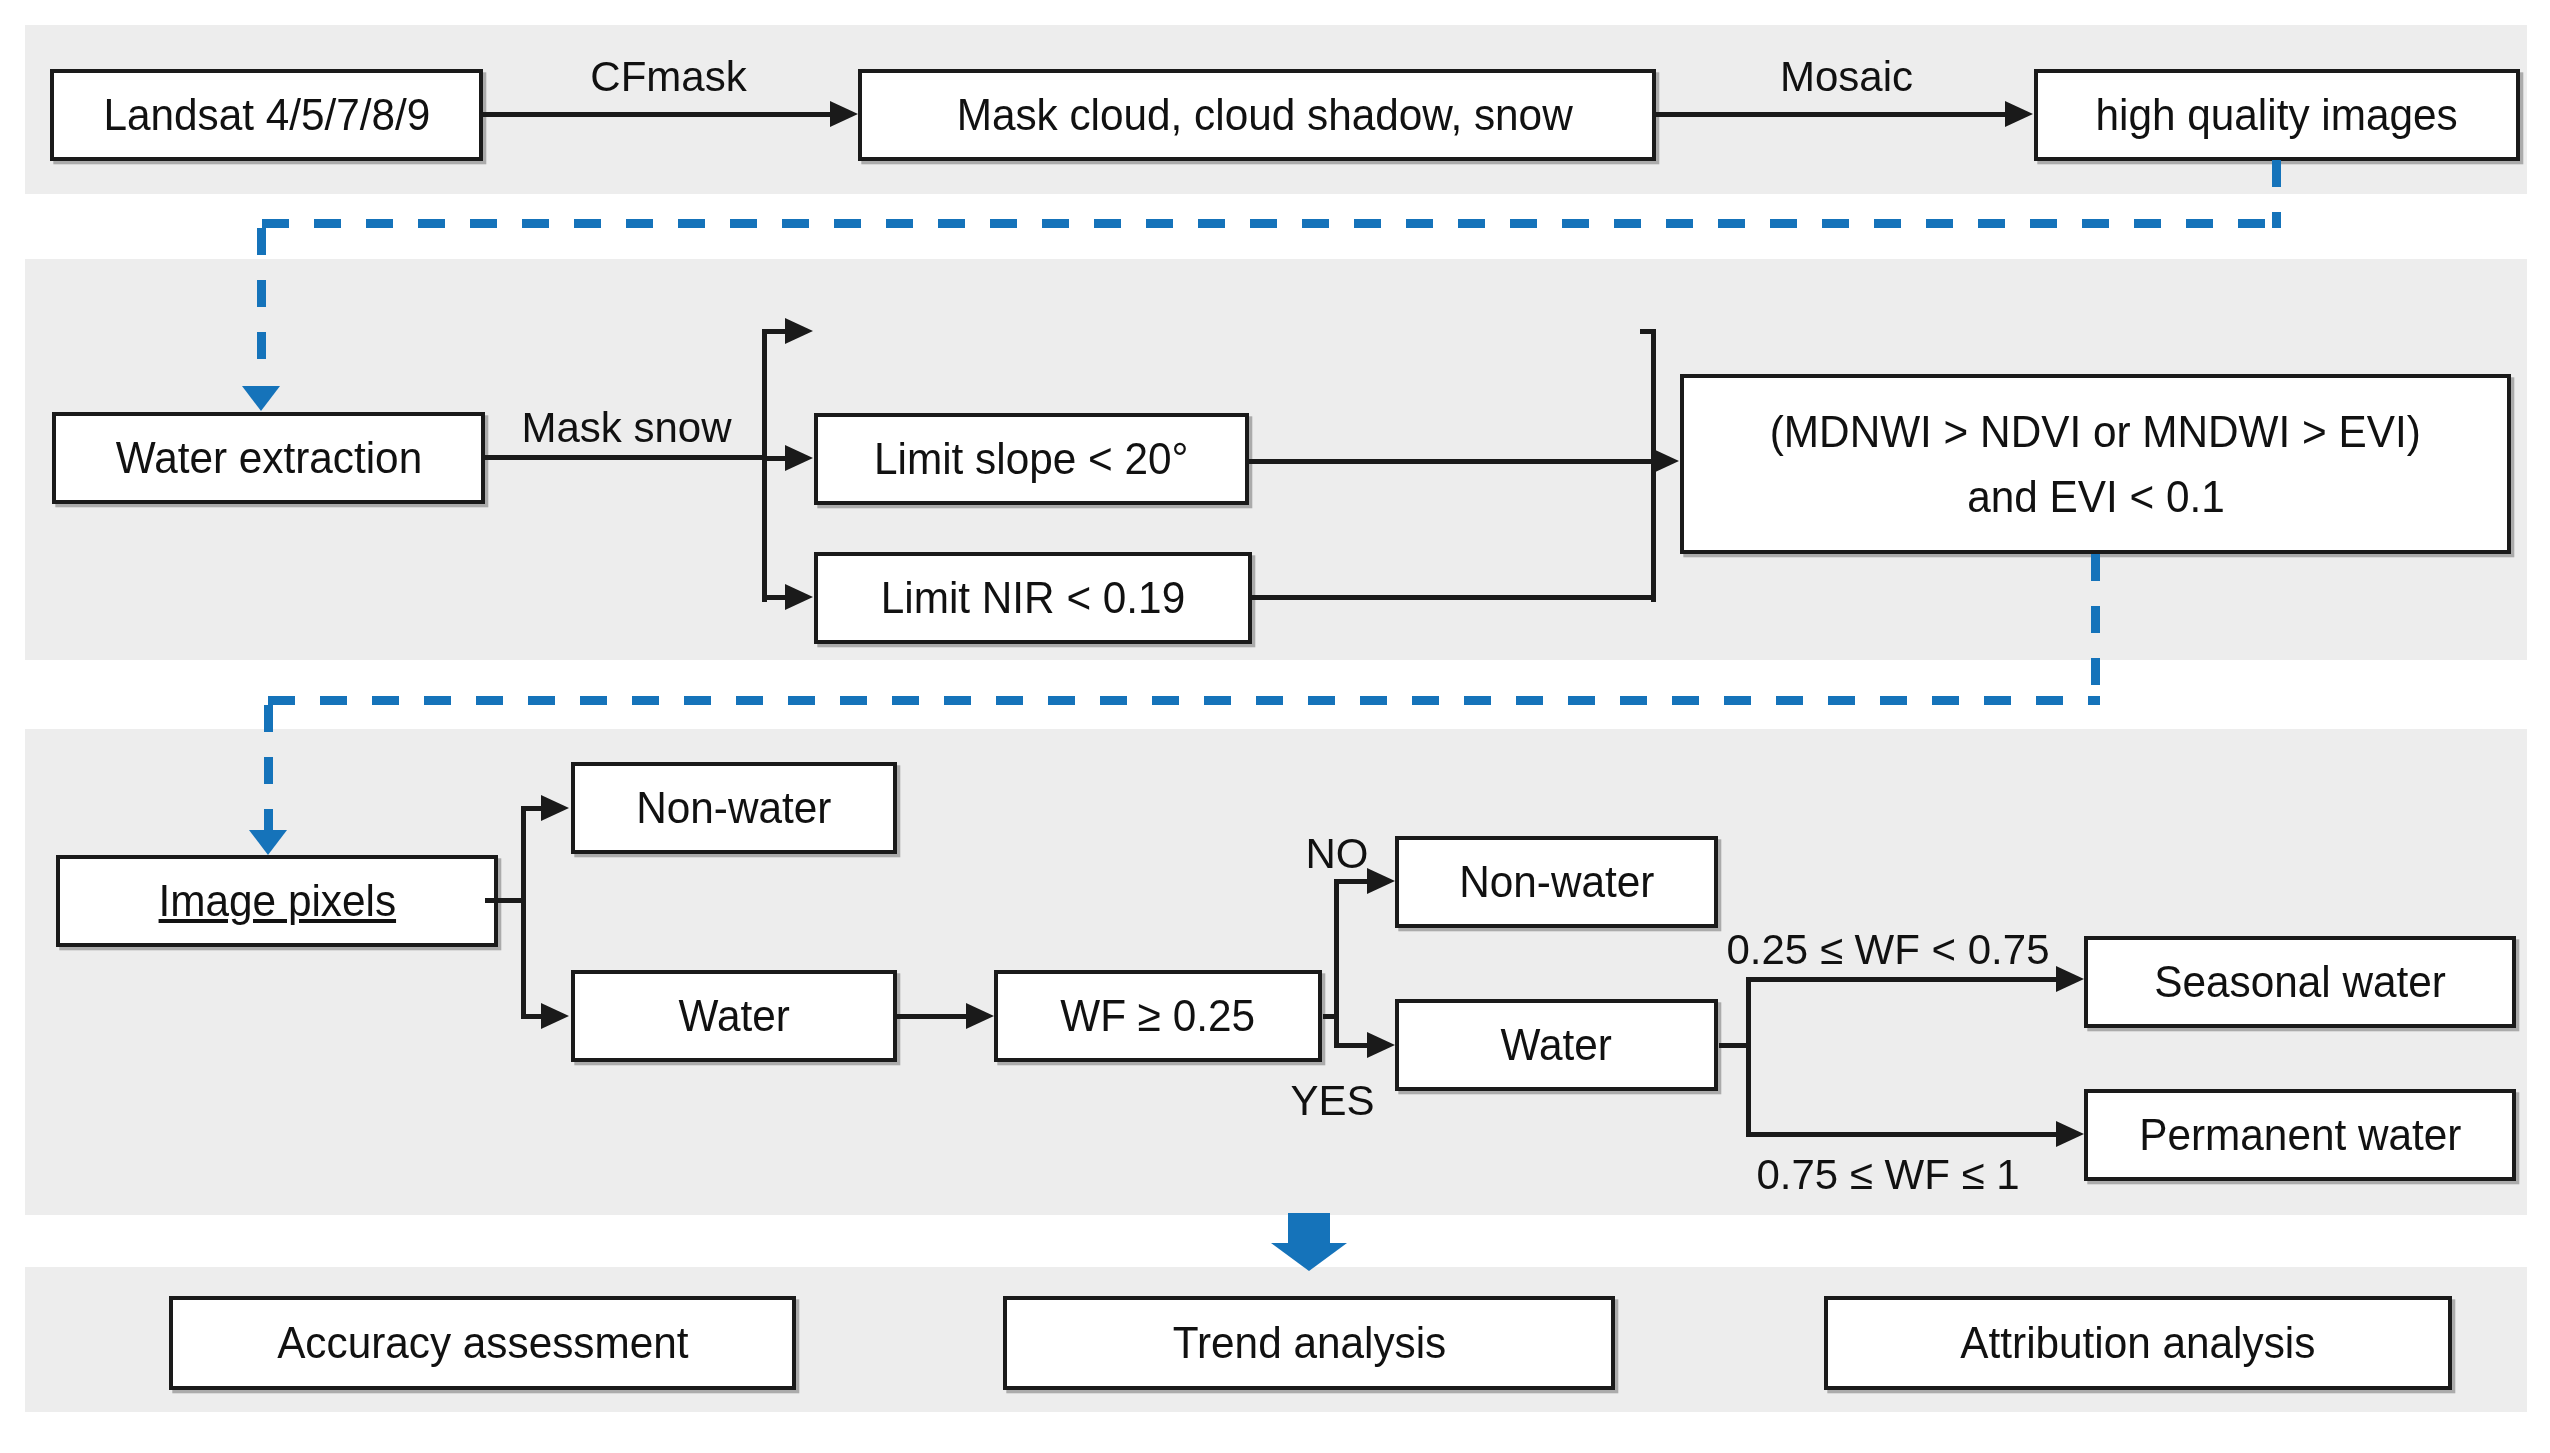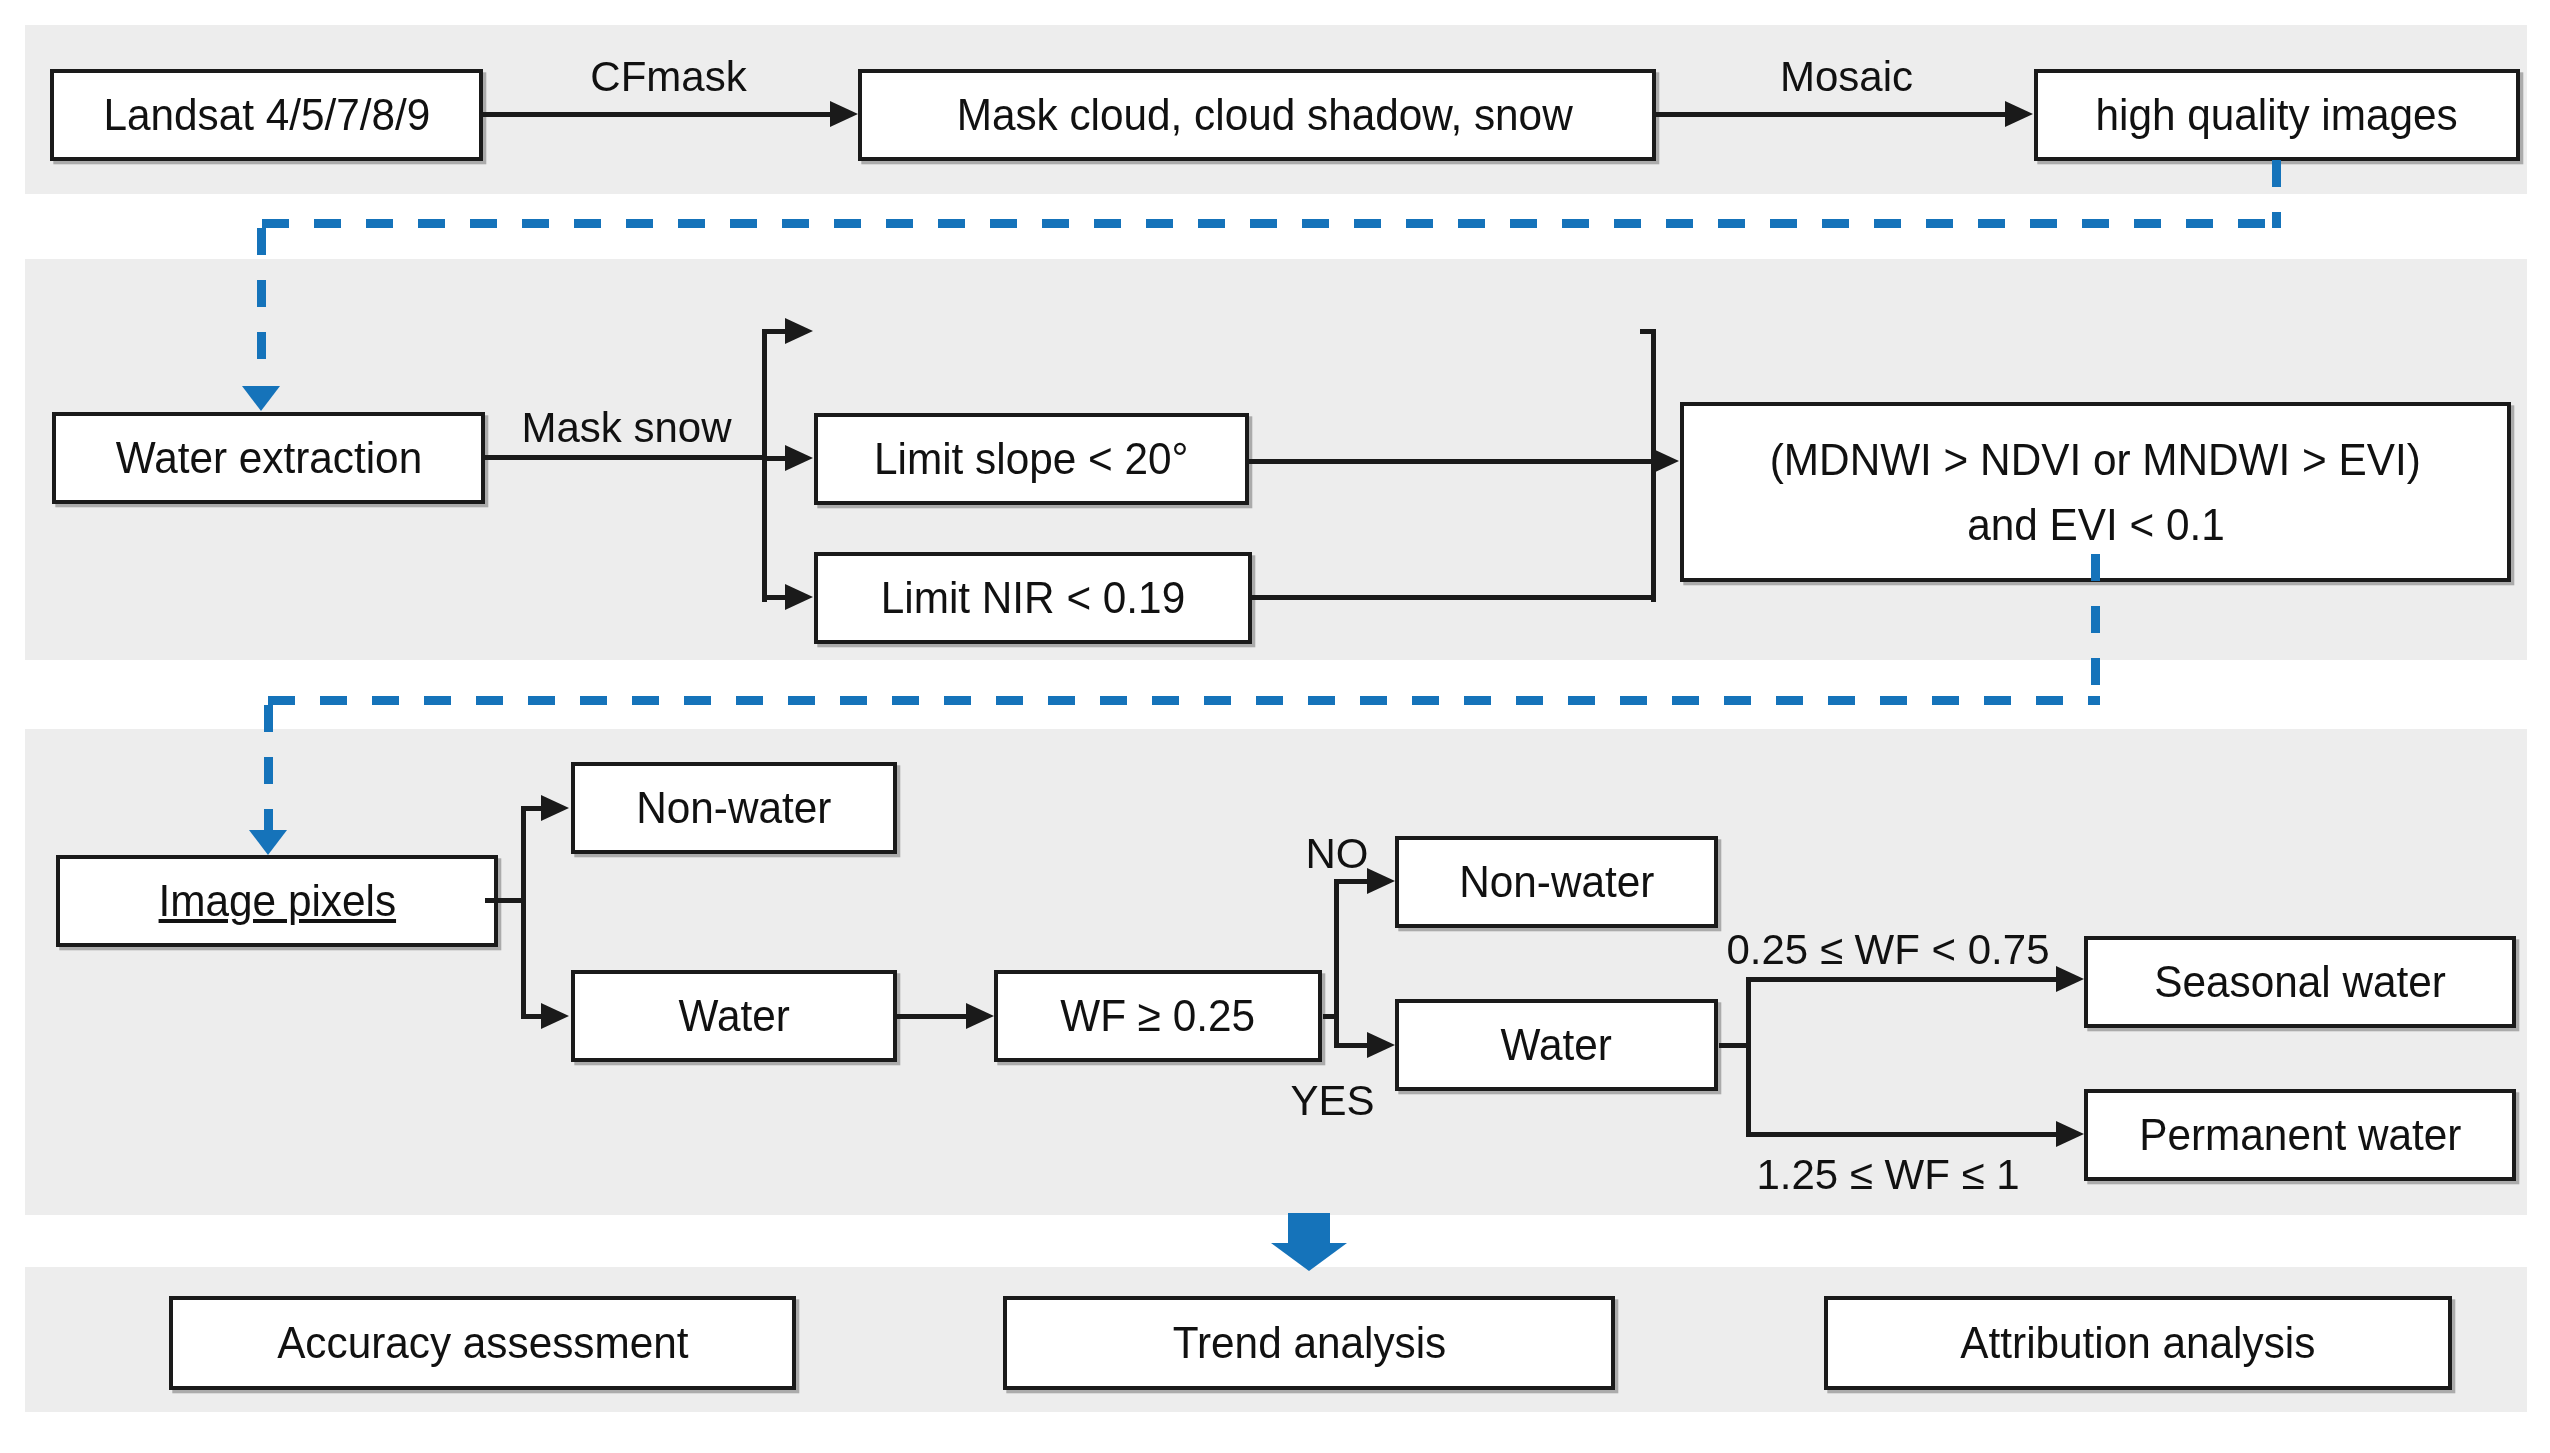--- a/index.html
+++ b/index.html
@@ -22,21 +22,21 @@
            background:repeating-linear-gradient(90deg,#1573ba 0 27px,transparent 27px 52px);}
   .bdash-v{position:absolute;width:9.2px;
            background:repeating-linear-gradient(180deg,#1573ba 0 27px,transparent 27px 52px);}
   .barr-d{position:absolute;width:0;height:0;
           border-left:19px solid transparent;border-right:19px solid transparent;
           border-top:25px solid #1573ba;}
   .bigarrow-stem{position:absolute;background:#1573ba;}
   .bigarrow-head{position:absolute;width:0;height:0;
           border-left:38px solid transparent;border-right:38px solid transparent;
           border-top:28px solid #1573ba;}
-  .cond{font-size:45px;white-space:normal;line-height:1.45;margin-top:28px;}
+  .cond{font-size:45px;white-space:normal;line-height:1.45;}
 </style>
 </head>
 <body>
 
 <div id="canvas">
 
   <div class="band" style="top:25px;height:169px;"></div>
   <div class="band" style="top:259px;height:401px;"></div>
   <div class="band" style="top:729px;height:486px;"></div>
   <div class="band" style="top:1267px;height:145px;"></div>
@@ -146,21 +146,21 @@
     <span class="txt">Water</span>
   </div>
 
   <div class="hline" style="left:1719px;top:1043px;width:32px;"></div>
   <div class="vline" style="left:1746px;top:977px;height:160px;"></div>
 
   <div class="lbl" style="left:1696px;top:926px;width:384px;">0.25 ≤ WF &lt; 0.75</div>
   <div class="hline" style="left:1751px;top:977px;width:305px;"></div>
   <div class="arr-r" style="left:2056px;top:966px;"></div>
 
-  <div class="lbl" style="left:1721px;top:1151px;width:334px;">1.25 ≤ WF ≤ 1</div>
+  <div class="lbl" style="left:1721px;top:1151px;width:334px;">0.75 ≤ WF ≤ 1</div>
   <div class="hline" style="left:1751px;top:1132px;width:305px;"></div>
   <div class="arr-r" style="left:2056px;top:1121px;"></div>
 
   <div class="box" style="left:2084px;top:936px;width:432px;height:92px;">
     <span class="txt">Seasonal water</span>
   </div>
   <div class="box" style="left:2084px;top:1089px;width:432px;height:92px;">
     <span class="txt">Permanent water</span>
   </div>
 

